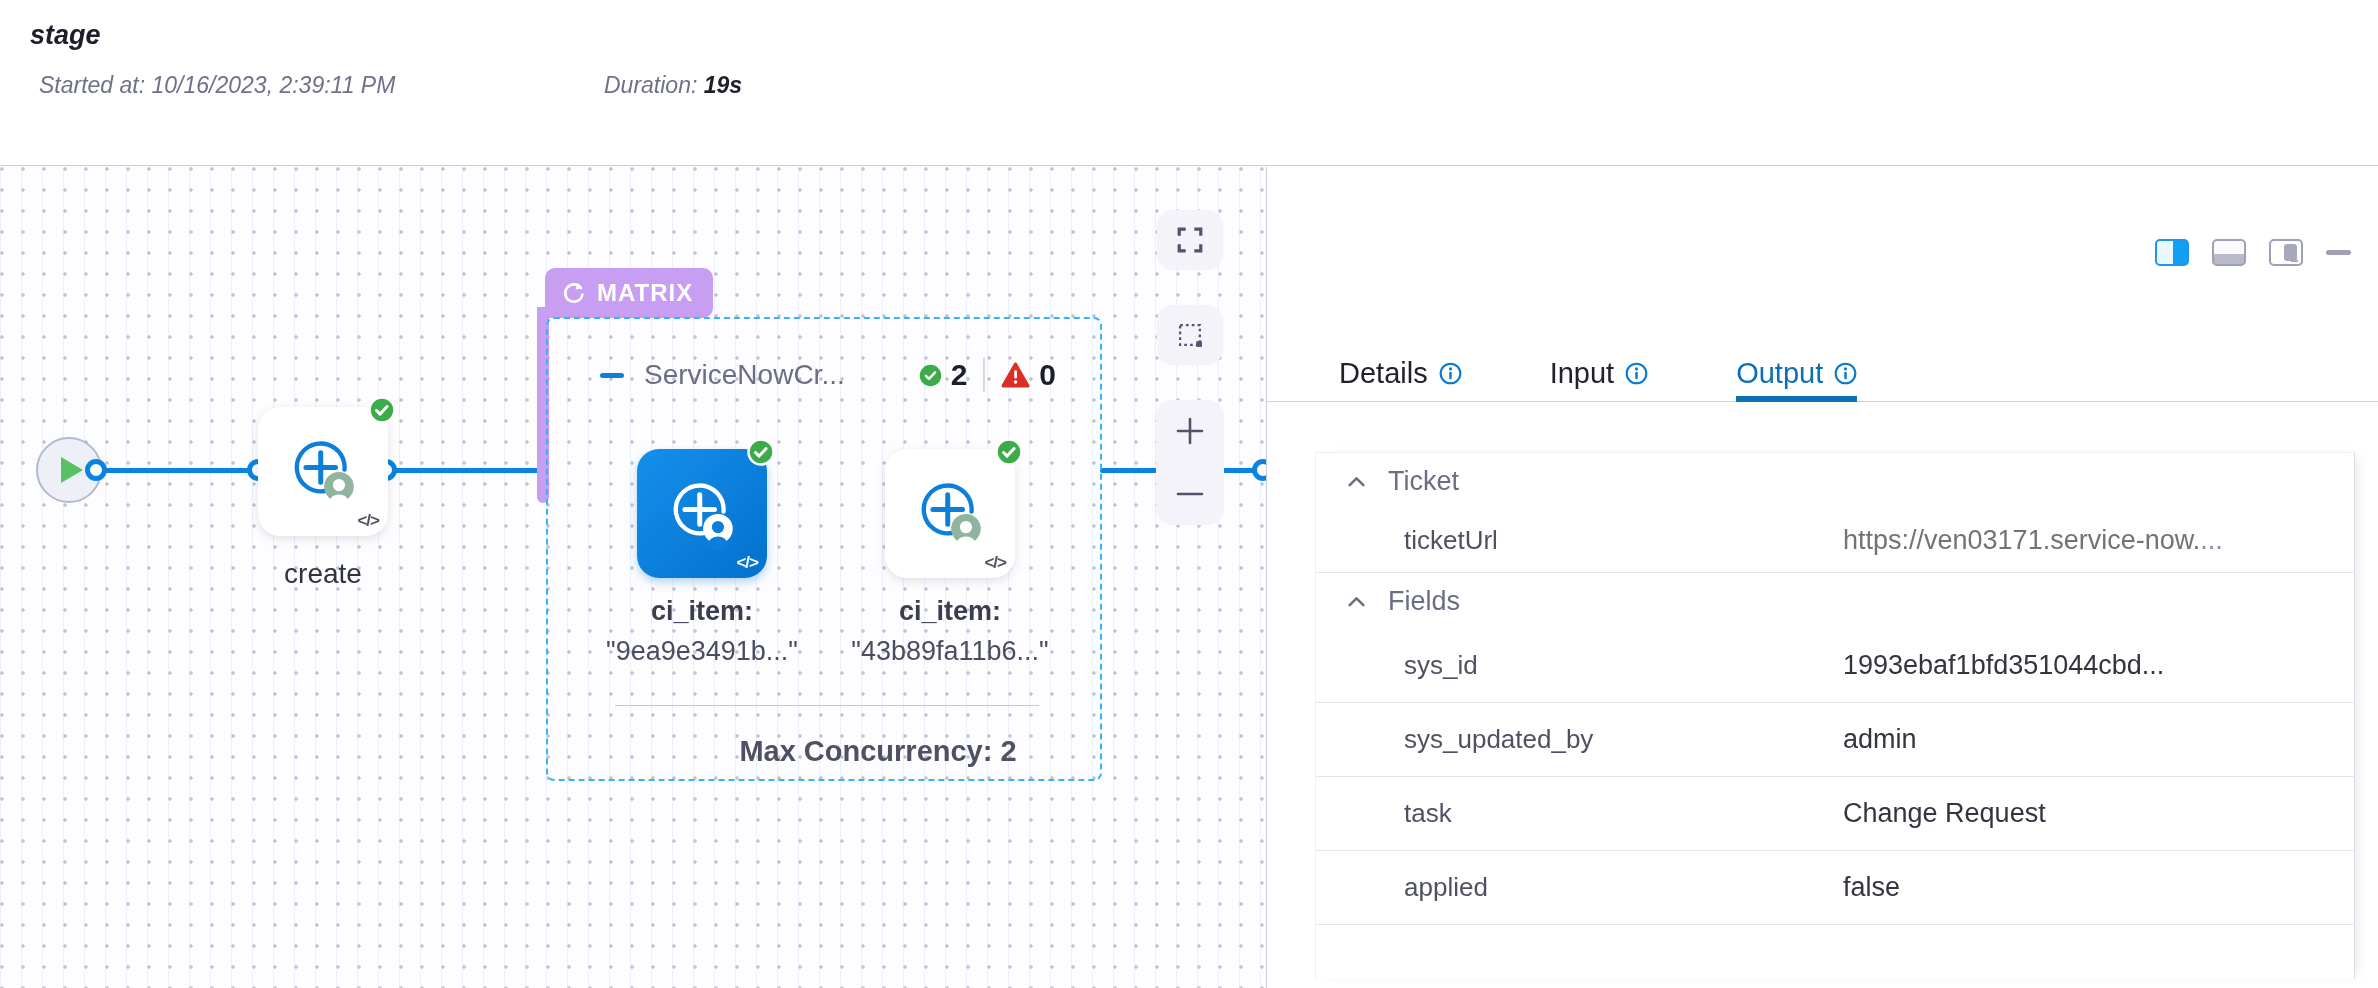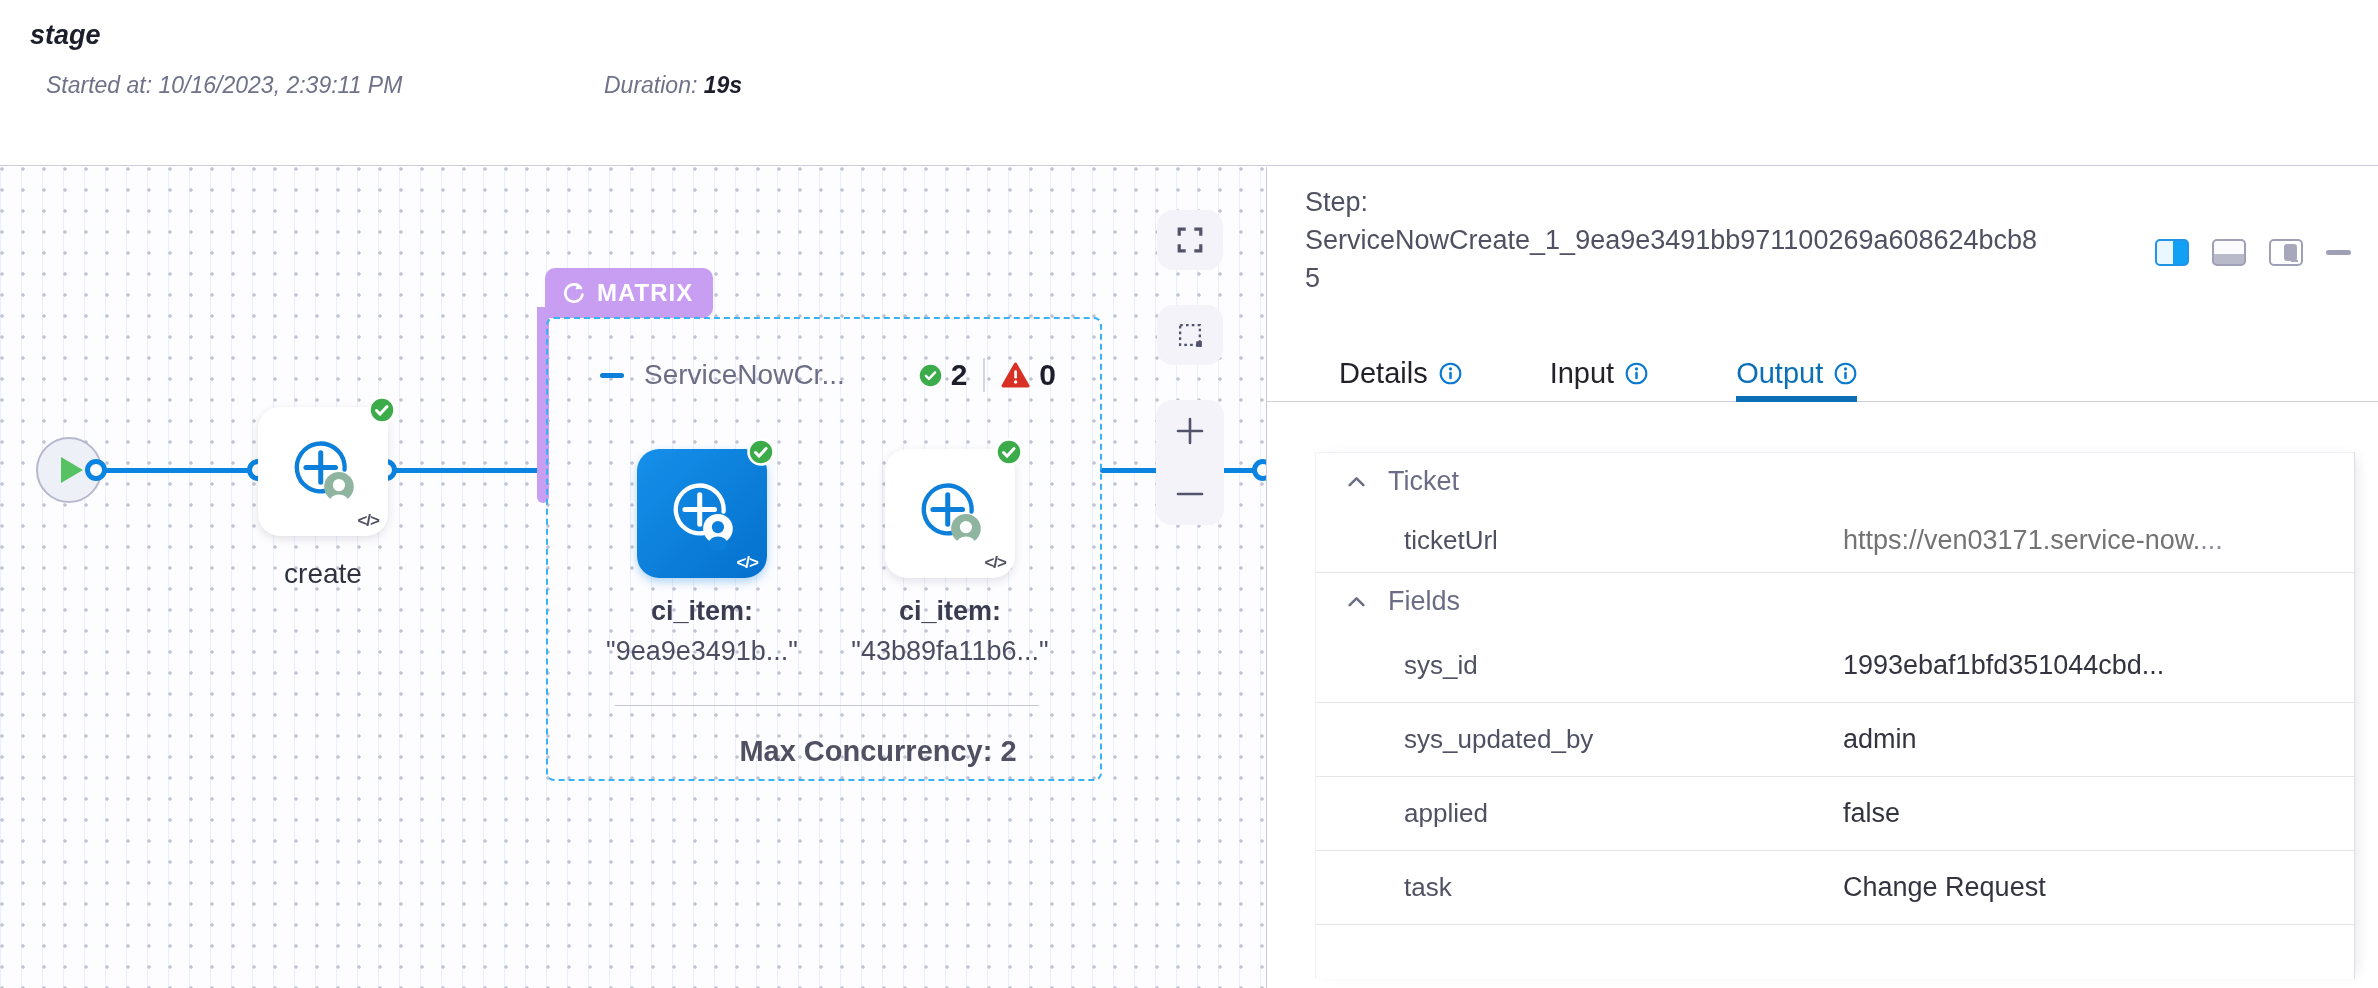--- a/index.html
+++ b/index.html
@@ -4,21 +4,21 @@
 <style>
   * { margin:0; padding:0; box-sizing:border-box; }
   html,body { width:2378px; height:988px; overflow:hidden; }
   body { font-family:"Liberation Sans","DejaVu Sans",sans-serif; background:#fff; color:#1d1e2c; }
   .app { position:relative; width:2378px; height:988px; background:#fff; }
 
   
   .top-header { position:absolute; left:0; top:0; width:2378px; height:166px; background:#fff; border-bottom:1px solid #cbccdd;font-style:italic; }
   .stage-title { position:absolute; left:30px; top:20px; font-size:27px; font-weight:700; color:#1d1e2c; }
   .meta-row { position:absolute; left:30px; top:72px; font-size:23px; color:#6f7189; }
-  .meta-started { position:absolute; left:16px; top:0; white-space:nowrap; }
+  .meta-started { position:absolute; left:9px; top:0; white-space:nowrap; }
   .meta-duration { position:absolute; left:574px; top:0; white-space:nowrap; }
   .meta-val-dark { color:#1d1e2c; font-weight:600; }
 
   
   .canvas { position:absolute; left:0; top:167px; width:1267px; height:821px; overflow:hidden;
     background-color:#fdfdff;
     background-image:
       radial-gradient(circle at 2px 2px, #c2c3d2 1.4px, transparent 2px),
       linear-gradient(to right, rgba(120,170,240,0.15) 1px, transparent 1px);
     background-size:21px 21px, 21px 21px;
@@ -234,24 +234,20 @@
         <path d="M15 3v24 M3 15h24" stroke="#53546c" stroke-width="2.6" stroke-linecap="round"></path>
       </svg>
       <svg width="30" height="30" viewBox="0 0 30 30">
         <path d="M3 15h24" stroke="#53546c" stroke-width="2.6" stroke-linecap="round"></path>
       </svg>
     </div>
   </div>
 
   <div class="panel">
 
-    <div class="step-head">
-      <div>Step:</div>
-      <div>ServiceNowCreate_1_9ea9e3491bb971100269a608624bcb85</div>
-    </div>
 
     <div class="layout-icons">
       <span class="li-rect active"></span>
       <span class="li-rect bottom"></span>
       <span class="li-rect">
           <span class="li-inner"></span>
           <span class="li-dot"></span>
         </span>
       <span class="li-dash"></span>
     </div>
@@ -310,23 +306,23 @@
 
       <div class="trow trow-field">
         <span class="field-name">sys_id</span>
         <span class="abs-value field-value">1993ebaf1bfd351044cbd...</span>
       </div>
       <div class="trow trow-field">
         <span class="field-name">sys_updated_by</span>
         <span class="abs-value field-value">admin</span>
       </div>
       <div class="trow trow-field">
+        <span class="field-name">task</span>
+        <span class="abs-value field-value">Change Request</span>
+      </div>
+      <div class="trow trow-field">
         <span class="field-name">applied</span>
         <span class="abs-value field-value">false</span>
       </div>
-      <div class="trow trow-field">
-        <span class="field-name">task</span>
-        <span class="abs-value field-value">Change Request</span>
-      </div>
     </div>
   </div>
 
 </div>
 
 </body></html>

